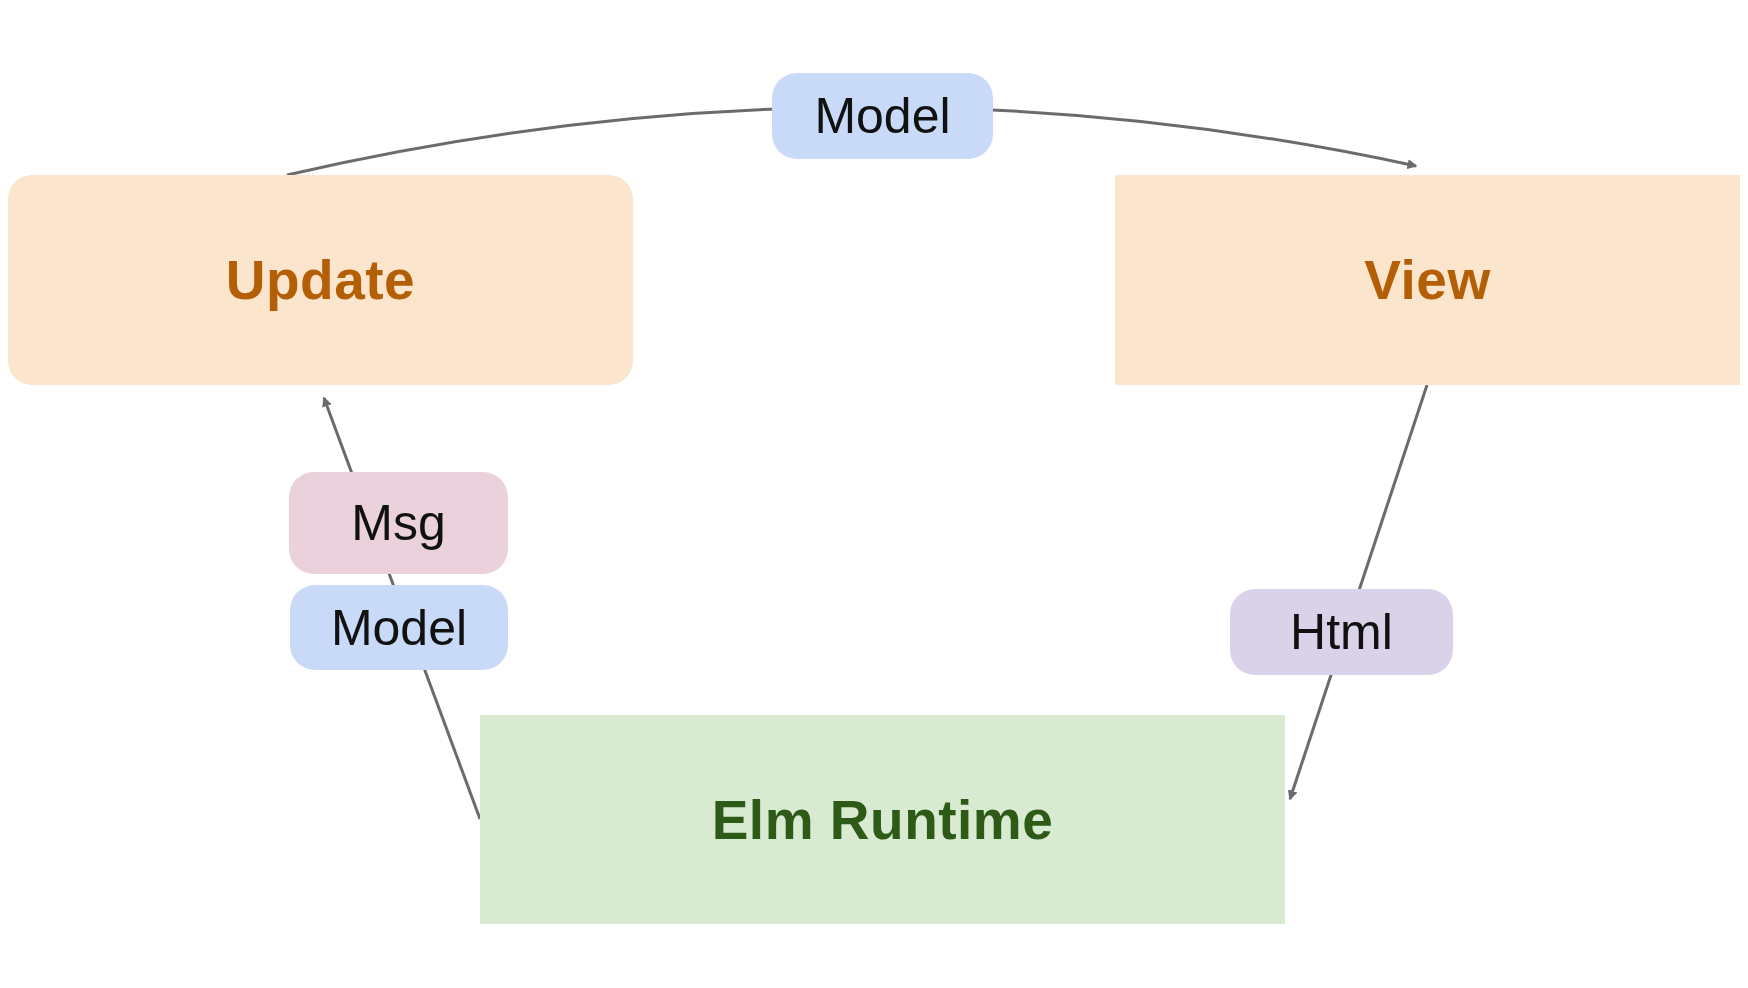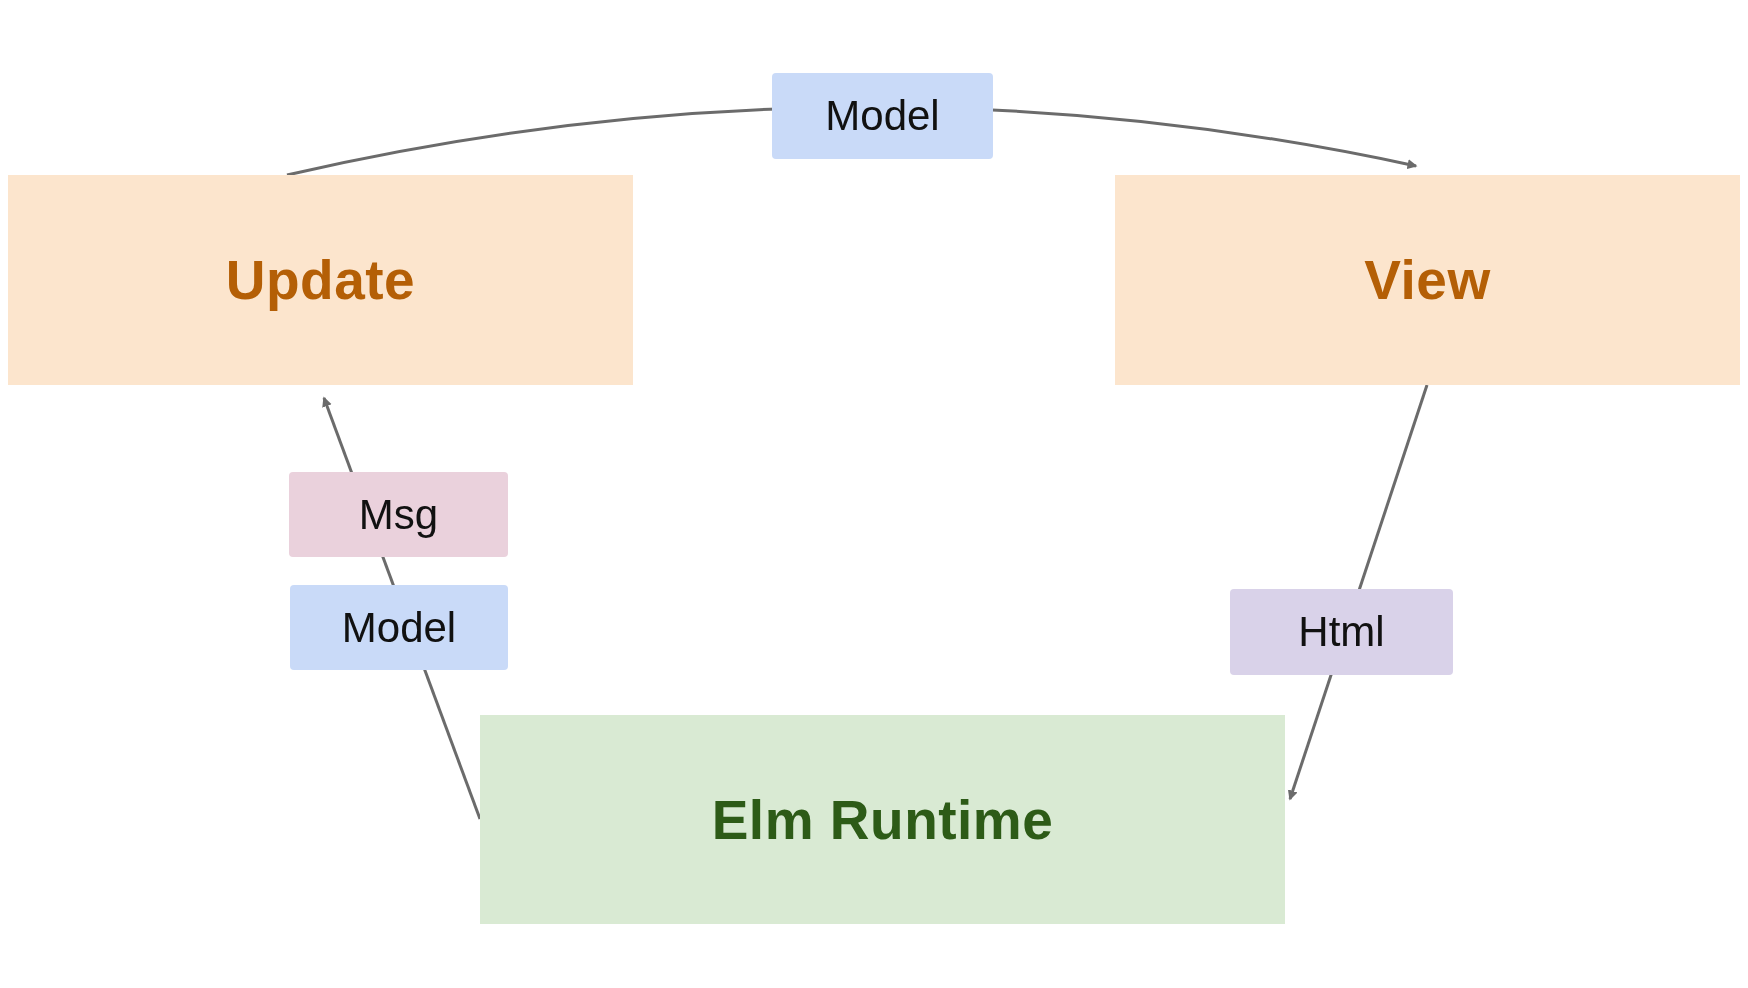--- a/index.html
+++ b/index.html
@@ -32,39 +32,39 @@
     letter-spacing: 0.5px;
   }
   .node.orange {
     background: #fce5cd;
     color: #b45f06;
   }
   .node.green {
     background: #d9ead3;
     color: #2d5b17;
   }
-  #update-box { left: 8px;    top: 175px; width: 625px; height: 210px; }
+  #update-box { left: 8px;    top: 175px; width: 625px; height: 210px; border-radius: 24px; }
   #view-box   { left: 1115px; top: 175px; width: 625px; height: 210px; }
   #runtime-box{ left: 480px;  top: 715px; width: 805px; height: 209px; }
 
   .badge {
     position: absolute;
     display: flex;
     align-items: center;
     justify-content: center;
-    border-radius: 4px;
-    font-size: 42px;
+    border-radius: 25px;
+    font-size: 50px;
     font-weight: 400;
     color: #111111;
   }
   .badge.blue   { background: #c9daf8; }
   .badge.pink   { background: #ead1dc; }
   .badge.purple { background: #d9d2e9; margin-top: 30px; }
   #model-top-badge  { left: 772px;  top: 73px;  width: 221px; height: 86px; }
-  #msg-badge        { left: 289px;  top: 472px; width: 219px; height: 85px; }
+  #msg-badge        { left: 289px;  top: 472px; width: 219px; height: 102px; }
   #model-left-badge { left: 290px;  top: 585px; width: 218px; height: 85px; }
   #html-badge       { left: 1230px; top: 559px; width: 223px; height: 86px; }
 </style>
 </head>
 <body>
 
 <div class="canvas">
 
   <svg class="arrow-layer" viewBox="0 0 1748 988" xmlns="http://www.w3.org/2000/svg">
     <defs>

